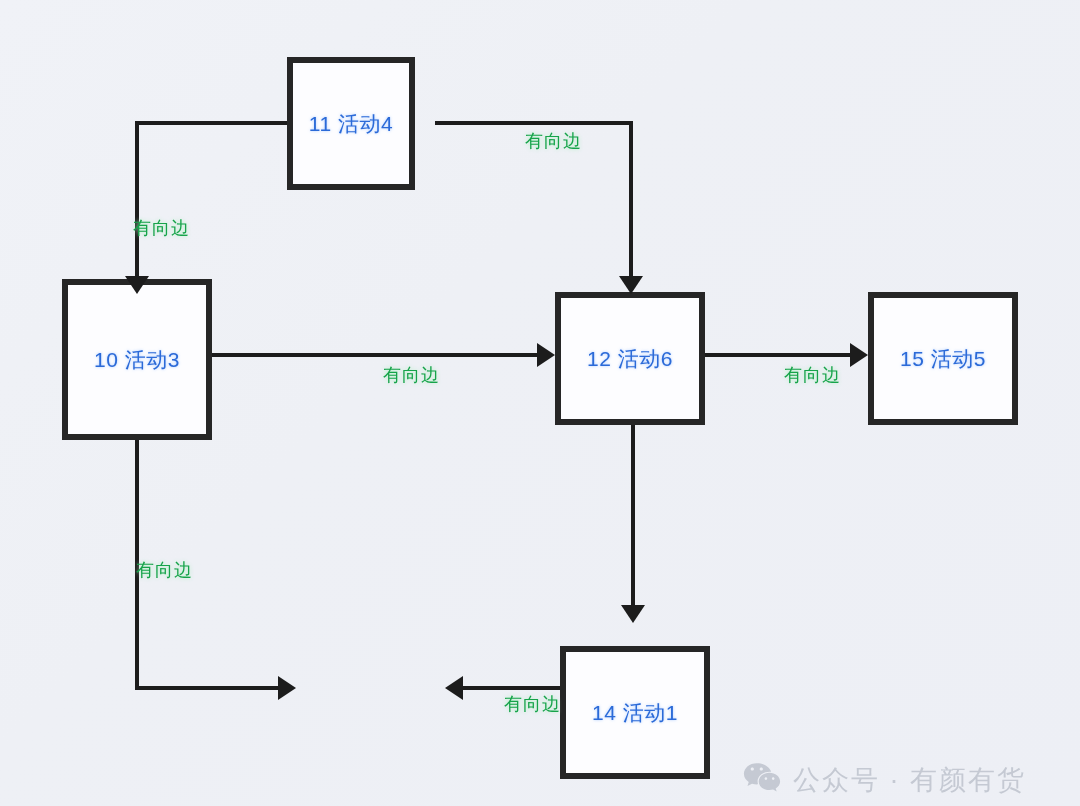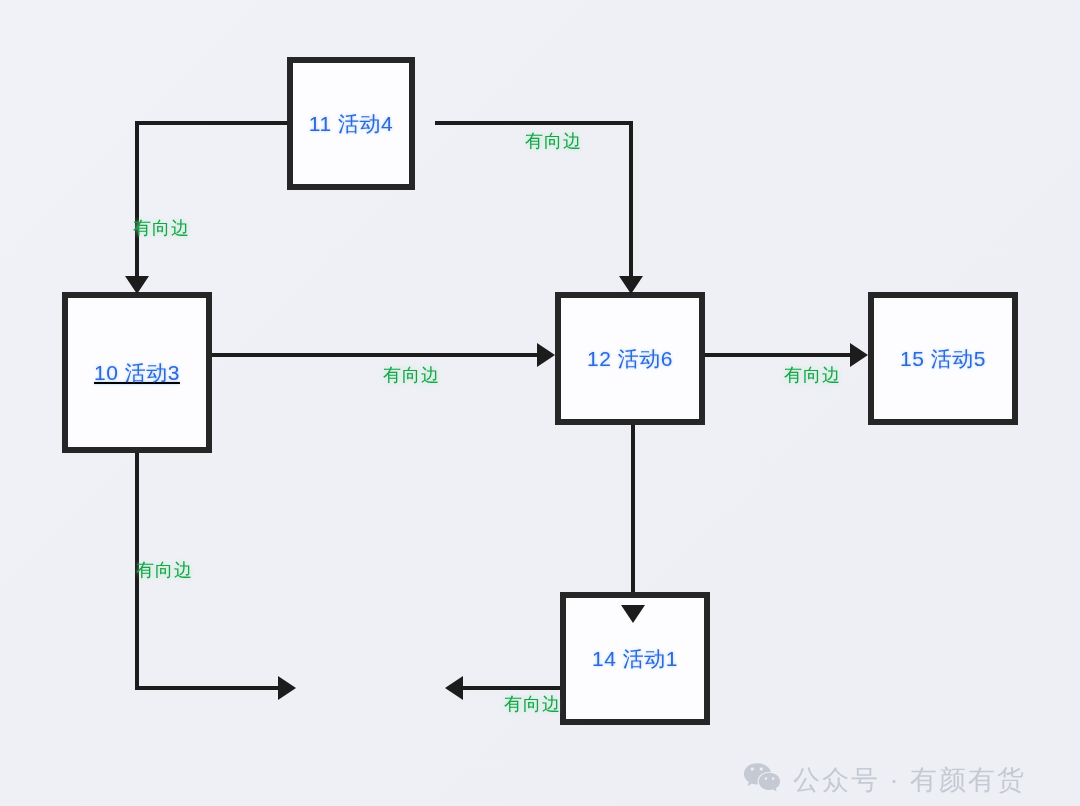--- a/index.html
+++ b/index.html
@@ -123,34 +123,34 @@
   <div class="arrow arrow-down" style="left:621px; top:605px;"></div>
 
   <div class="seg seg-h" style="left:463px; top:686px; width:99px;"></div>
   <div class="arrow arrow-left" style="left:445px; top:676px;"></div>
   <div class="edge-label" style="left:504px; top:692px;">有向边</div>
 
   <div class="node" style="left:287px; top:57px; width:128px; height:133px;">
     <span class="node-label">11 活动4</span>
   </div>
 
-  <div class="node" style="left:62px; top:292px; width:150px; height:161px;text-decoration:underline;">
+  <div class="node" style="left:62px; top:279px; width:150px; height:161px;">
     <span class="node-label">10 活动3</span>
   </div>
 
   <div class="node" style="left:555px; top:292px; width:150px; height:133px;">
     <span class="node-label">12 活动6</span>
   </div>
 
   <div class="node" style="left:868px; top:292px; width:150px; height:133px;">
     <span class="node-label">15 活动5</span>
   </div>
 
 
-  <div class="node" style="left:560px; top:592px; width:150px; height:133px;">
+  <div class="node" style="left:560px; top:646px; width:150px; height:133px;">
     <span class="node-label">14 活动1</span>
   </div>
 
   <div id="watermark">
     <span>
       <svg class="wechat-icon" width="38" height="30" viewBox="0 0 38 30" aria-hidden="true">
         <path d="M13.8 1.2C6.6 1.2 0.9 5.9 0.9 11.7c0 3.3 1.9 6.3 4.8 8.2L4.5 24l4.5-2.3c1.5 0.4 3.1 0.7 4.8 0.7 0.4 0 0.8 0 1.2-0.1-0.3-0.9-0.4-1.8-0.4-2.7 0-5.5 5.4-9.9 12.1-9.9 0.5 0 0.9 0 1.4 0.1C27.1 5.1 21.1 1.2 13.8 1.2z M9.3 8.6c-0.9 0-1.6-0.7-1.6-1.6s0.7-1.6 1.6-1.6 1.6 0.7 1.6 1.6S10.2 8.6 9.3 8.6z M18.3 8.6c-0.9 0-1.6-0.7-1.6-1.6s0.7-1.6 1.6-1.6 1.6 0.7 1.6 1.6S19.2 8.6 18.3 8.6z" fill="#c3c8d2"></path>
         <path d="M37.1 19.4c0-4.8-4.8-8.7-10.7-8.7s-10.7 3.9-10.7 8.7c0 4.8 4.8 8.7 10.7 8.7 1.3 0 2.5-0.2 3.7-0.5l3.6 1.9-1-3.1C35.4 24.7 37.1 22.2 37.1 19.4z M22.9 17.9c-0.7 0-1.3-0.6-1.3-1.3s0.6-1.3 1.3-1.3 1.3 0.6 1.3 1.3S23.6 17.9 22.9 17.9z M30.2 17.9c-0.7 0-1.3-0.6-1.3-1.3s0.6-1.3 1.3-1.3 1.3 0.6 1.3 1.3S30.9 17.9 30.2 17.9z" fill="#c3c8d2"></path>
       </svg>
     </span>

